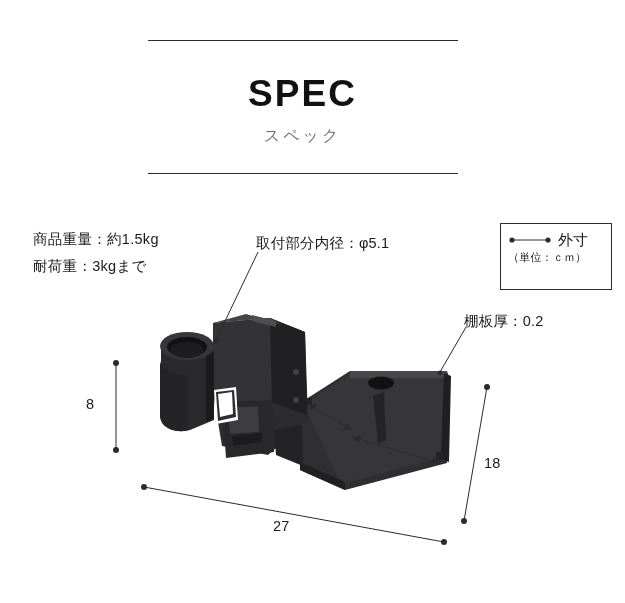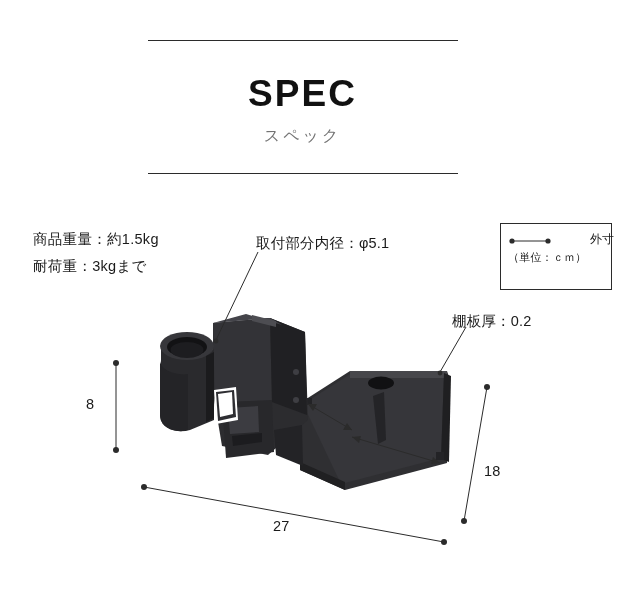--- a/index.html
+++ b/index.html
@@ -70,25 +70,23 @@
     left: 500px;
     top: 223px;
     width: 112px;
     height: 67px;
     border: 1px solid #2b2b2b;
     box-sizing: border-box;
     padding: 7px 6px 0 7px;
   }
   .legend-row {
     display: flex;
-    align-items: center;
     height: 17px;
-    font-size: 12px;
-    white-space: nowrap;
-    gap: 32px;
+    font-size: 15px;
+    white-space: nowrap;
   }
   .legend-arrow {
     width: 44px;
     height: 10px;
     position: relative;
     margin-right: 6px;
     flex: 0 0 auto;
   }
   .legend-unit {
     font-size: 11px;
@@ -106,25 +104,25 @@
 
   
   .lbl {
     position: absolute;
     font-size: 14.5px;
     color: #1a1a1a;
     white-space: nowrap;
     letter-spacing: 0.2px;
   }
   .lbl-bore  { left: 256px; top: 234px; }
-  .lbl-shelf { left: 452px; top: 312px; }
+  .lbl-shelf { left: 464px; top: 312px; }
   .lbl-8     { left: 86px;  top: 396px; }
   .lbl-175   { left: 318px; top: 408px; }
   .lbl-13    { left: 396px; top: 452px; }
-  .lbl-18    { left: 484px; top: 455px; margin-top: 8px; }
+  .lbl-18    { left: 484px; top: 455px; }
   .lbl-27    { left: 273px; top: 518px; }
 </style>
 </head>
 <body>
 
 <div class="page">
 
   <div class="header">
     <div class="rule rule-top"></div>
     <div class="spec-title">SPEC</div>

